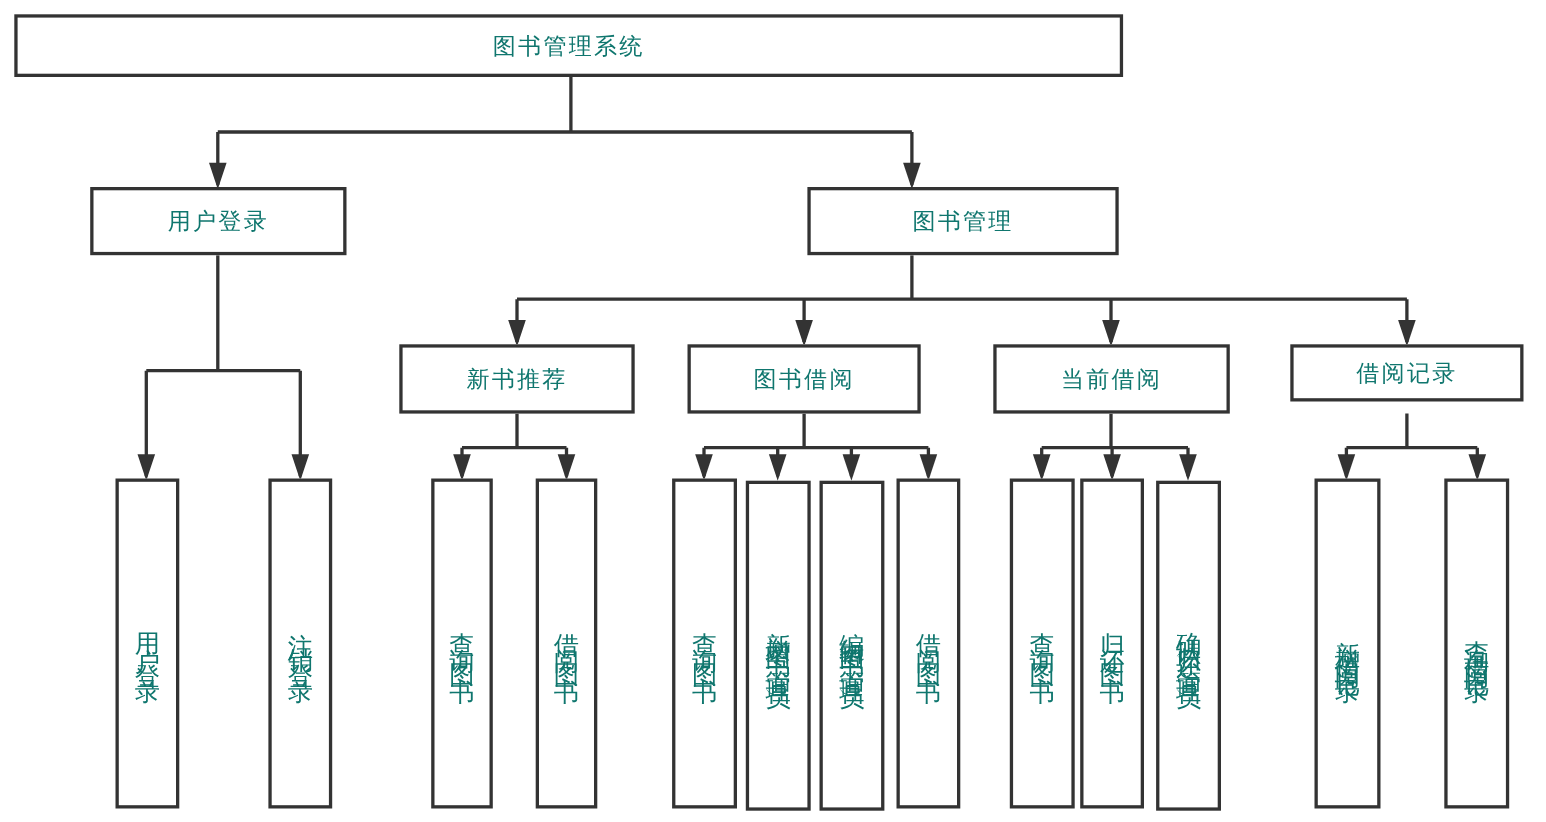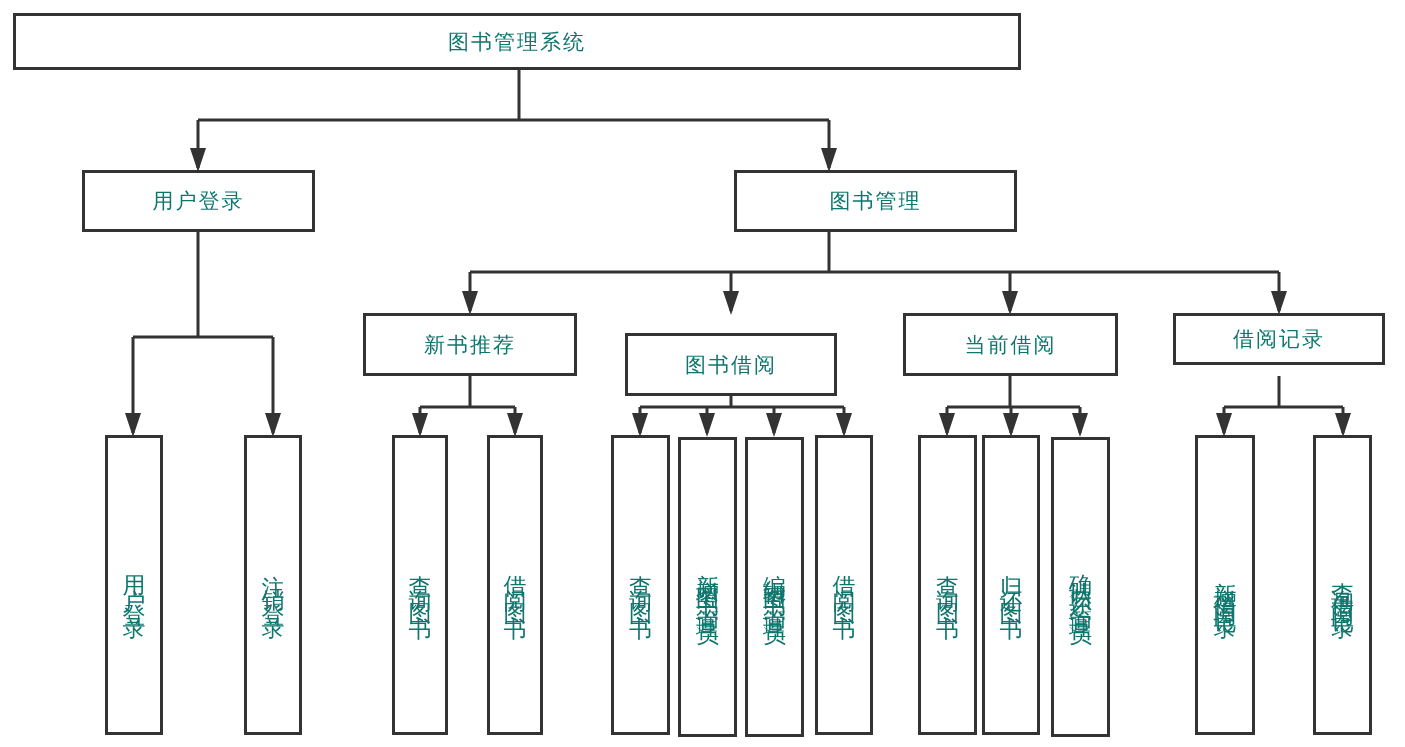--- a/index.html
+++ b/index.html
@@ -90,21 +90,21 @@
   <div class="node hnode" style="left:82px;top:170px;width:233px;height:62px;">
     <span>用户登录</span>
   </div>
   <div class="node hnode" style="left:712px;top:170px;width:283px;height:62px;margin-left:22px;">
     <span>图书管理</span>
   </div>
 
   <div class="node hnode" style="left:363px;top:313px;width:214px;height:63px;">
     <span>新书推荐</span>
   </div>
-  <div class="node hnode" style="left:625px;top:313px;width:212px;height:63px;margin-top:20px;">
+  <div class="node hnode" style="left:625px;top:313px;width:212px;height:63px;">
     <span>图书借阅</span>
   </div>
   <div class="node hnode" style="left:903px;top:313px;width:215px;height:63px;text-align:right;">
     <span>当前借阅</span>
   </div>
   <div class="node hnode" style="left:1173px;top:313px;width:212px;height:52px;">
     <span>借阅记录</span>
   </div>
 
   <div class="node leaf" style="left:105px;top:435px;width:58px;height:300px;">

